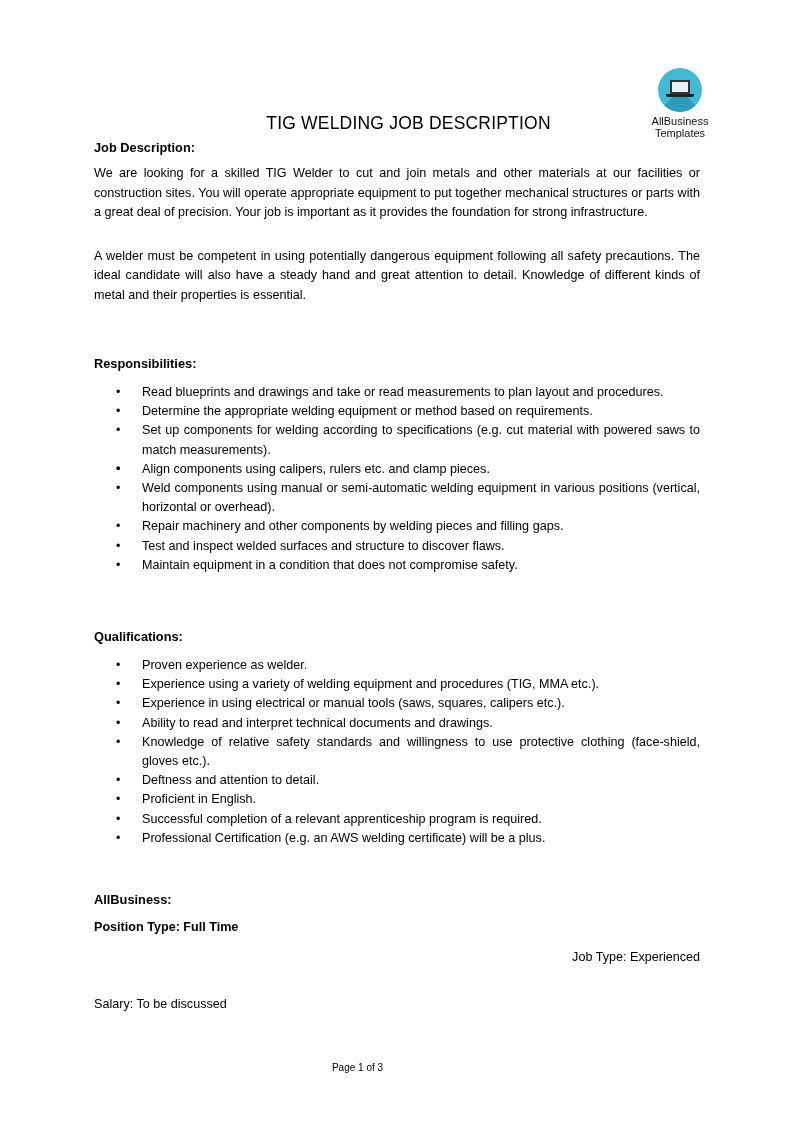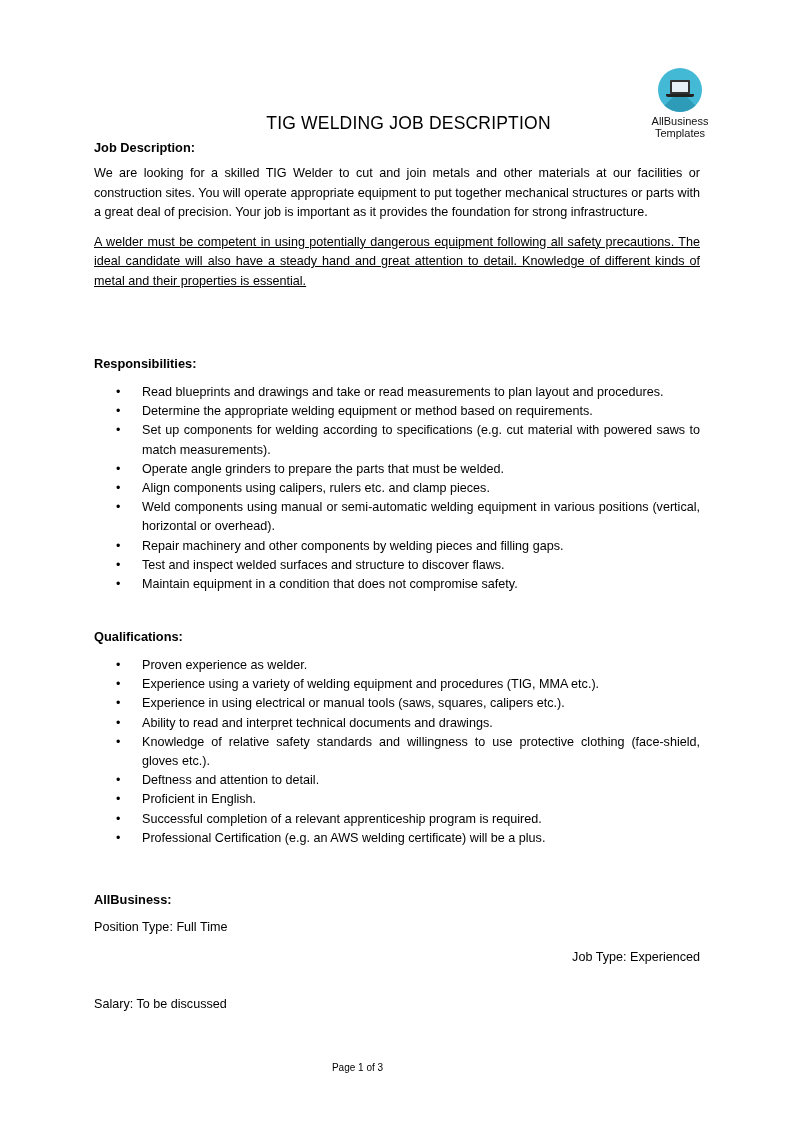--- a/index.html
+++ b/index.html
@@ -61,30 +61,30 @@
     <div>AllBusiness</div>
     <div>Templates</div>
   </div>
 </div>
 
 <div class="title">TIG WELDING JOB DESCRIPTION</div>
 
 <div class="content" style="top:140px;">
   <div class="heading">Job Description:</div>
   <div class="para" style="margin-top:9px;">We are looking for a skilled TIG Welder to cut and join metals and other materials at our facilities or construction sites. You will operate appropriate equipment to put together mechanical structures or parts with a great deal of precision. Your job is important as it provides the foundation for strong infrastructure.</div>
-  <div class="para" style="margin-top:10px;text-decoration:underline;">A welder must be competent in using potentially dangerous equipment following all safety precautions. The ideal candidate will also have a steady hand and great attention to detail. Knowledge of different kinds of metal and their properties is essential.</div>
+  <div class="para" style="margin-top:24px;">A welder must be competent in using potentially dangerous equipment following all safety precautions. The ideal candidate will also have a steady hand and great attention to detail. Knowledge of different kinds of metal and their properties is essential.</div>
 </div>
 
 <div class="content" style="top:356px;">
   <div class="heading">Responsibilities:</div>
   <ul class="list" style="margin-top:12px;">
     <li><span class="bullet">•</span><span>Read blueprints and drawings and take or read measurements to plan layout and procedures.</span></li>
     <li><span class="bullet">•</span><span>Determine the appropriate welding equipment or method based on requirements.</span></li>
     <li><span class="bullet">•</span><span>Set up components for welding according to specifications (e.g. cut material with powered saws to match measurements).</span></li>
-    <li><span class="bullet">•</span><span>Operate angle grinders to prepare the parts that must be welded.</span></li>
+    <li><span class="bullet">•</span></li>
     <li><span class="bullet">•</span><span>Align components using calipers, rulers etc. and clamp pieces.</span></li>
     <li><span class="bullet">•</span><span>Weld components using manual or semi-automatic welding equipment in various positions (vertical, horizontal or overhead).</span></li>
     <li><span class="bullet">•</span><span>Repair machinery and other components by welding pieces and filling gaps.</span></li>
     <li><span class="bullet">•</span><span>Test and inspect welded surfaces and structure to discover flaws.</span></li>
     <li><span class="bullet">•</span><span>Maintain equipment in a condition that does not compromise safety.</span></li>
   </ul>
 </div>
 
 <div class="content" style="top:629px;">
   <div class="heading">Qualifications:</div>
@@ -96,18 +96,18 @@
     <li><span class="bullet">•</span><span>Knowledge of relative safety standards and willingness to use protective clothing (face-shield, gloves etc.).</span></li>
     <li><span class="bullet">•</span><span>Deftness and attention to detail.</span></li>
     <li><span class="bullet">•</span><span>Proficient in English.</span></li>
     <li><span class="bullet">•</span><span>Successful completion of a relevant apprenticeship program is required.</span></li>
     <li><span class="bullet">•</span><span>Professional Certification (e.g. an AWS welding certificate) will be a plus.</span></li>
   </ul>
 </div>
 
 <div class="content" style="top:892px;">
   <div class="heading">AllBusiness:</div>
-  <div class="req-line" style="margin-top:11px;">Position Type: Full Time</div>
+  <div class="req-line" style="margin-top:11px;font-weight:bold;">Position Type: Full Time</div>
   <div class="req-line" style="margin-top:11px;text-align:right;">Job Type: Experienced</div>
   <div class="req-line" style="margin-top:28px;">Salary: To be discussed</div>
 </div>
 
 <div class="footer">Page 1 of 3</div>
 
 </body></html>

